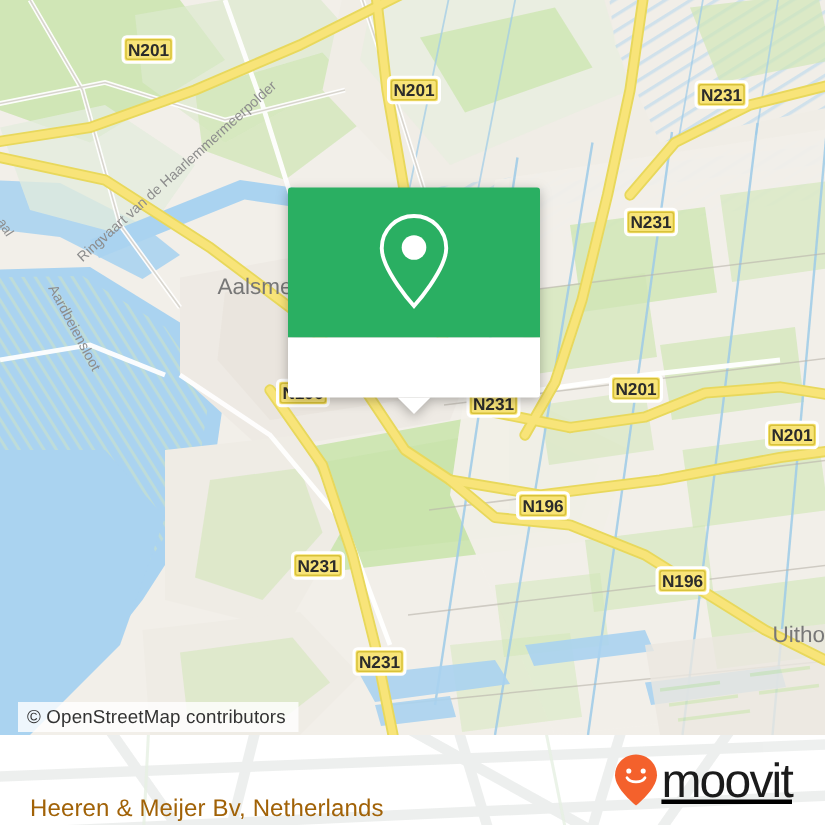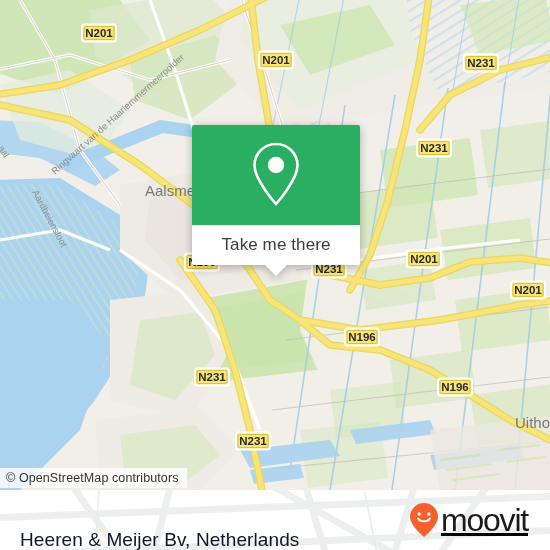--- a/index.html
+++ b/index.html
@@ -13,21 +13,21 @@
   
   .map{
     position:absolute;left:0;top:0;width:550px;height:490px;
     background:#f2efe9;
     overflow:hidden;
   }
   .map svg{display:block;width:550px;height:490px;}
 
   
   .attrib{
-    position:absolute;left:0;top:468px;
+    position:absolute;left:12px;top:468px;
     background:rgba(255,255,255,0.80);
     font-size:12.5px;color:#333;
     padding:3px 8px 3px 6px;
     letter-spacing:0.1px;
     white-space:nowrap;
     z-index:40;
   }
 
   
   .card{
@@ -65,21 +65,21 @@
   }
   .footer-watermark{
     position:absolute;left:0;top:-12px;width:550px;height:80px;opacity:1;
   }
   .footer-inner{
     position:relative;width:550px;height:60px;
     display:flex;align-items:center;justify-content:space-between;
     padding:0 22px 0 20px;box-sizing:border-box;
   }
   .place-title{
-    font-size:19px;color:#0f172a;letter-spacing:0.1px;white-space:nowrap;margin-top:40px;
+    font-size:16px;color:#a16207;letter-spacing:0.1px;white-space:nowrap;margin-top:40px;
   }
   .brand{display:flex;align-items:center;gap:2px;text-decoration:underline;}
   .brand-word{
     font-size:32px;color:#1b1b1b;letter-spacing:-1.2px;
     font-weight:400;line-height:1;
   }
 </style>
 </head>
 <body>
 
@@ -318,21 +318,20 @@
   </div>
 
   <div class="card">
     <div class="card-top">
       <svg class="pin-icon" width="56" height="70" viewBox="0 0 56 70">
         <path d="M28 4 C16 4 6.5 13.5 6.5 25.5 C6.5 40 28 64 28 64 C28 64 49.5 40 49.5 25.5 C49.5 13.5 40 4 28 4 Z" fill="none" stroke="#ffffff" stroke-width="2.6"></path>
         <circle cx="28" cy="25" r="8.2" fill="#ffffff"></circle>
       </svg>
     </div>
     <div class="card-bottom">
-      <span class="card-label">Take me there</span>
       <span class="card-tail"></span>
     </div>
   </div>
 
   <div class="footer">
     <svg class="footer-watermark" viewBox="0 0 550 80">
       <rect width="550" height="80" fill="#ffffff"></rect>
       <g stroke="#edefee" stroke-width="7" fill="none" opacity="0.95">
         <path d="M 60 -10 L 130 90"></path>
         <path d="M 175 -10 L 150 90"></path>

